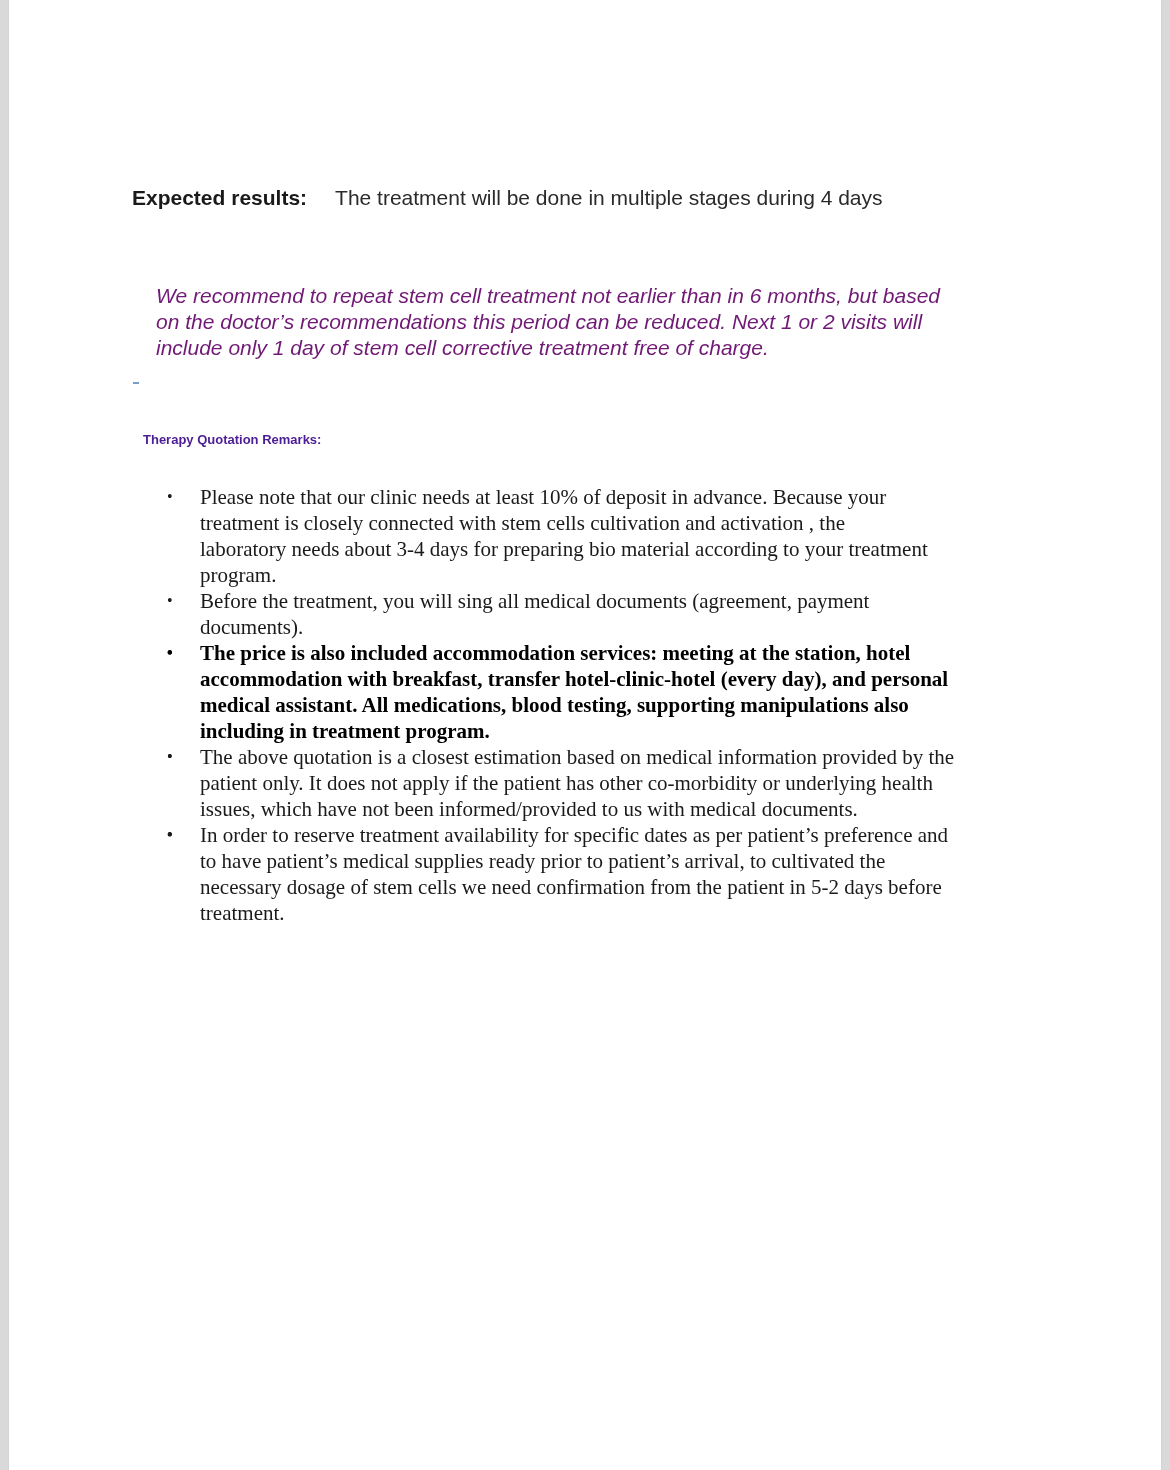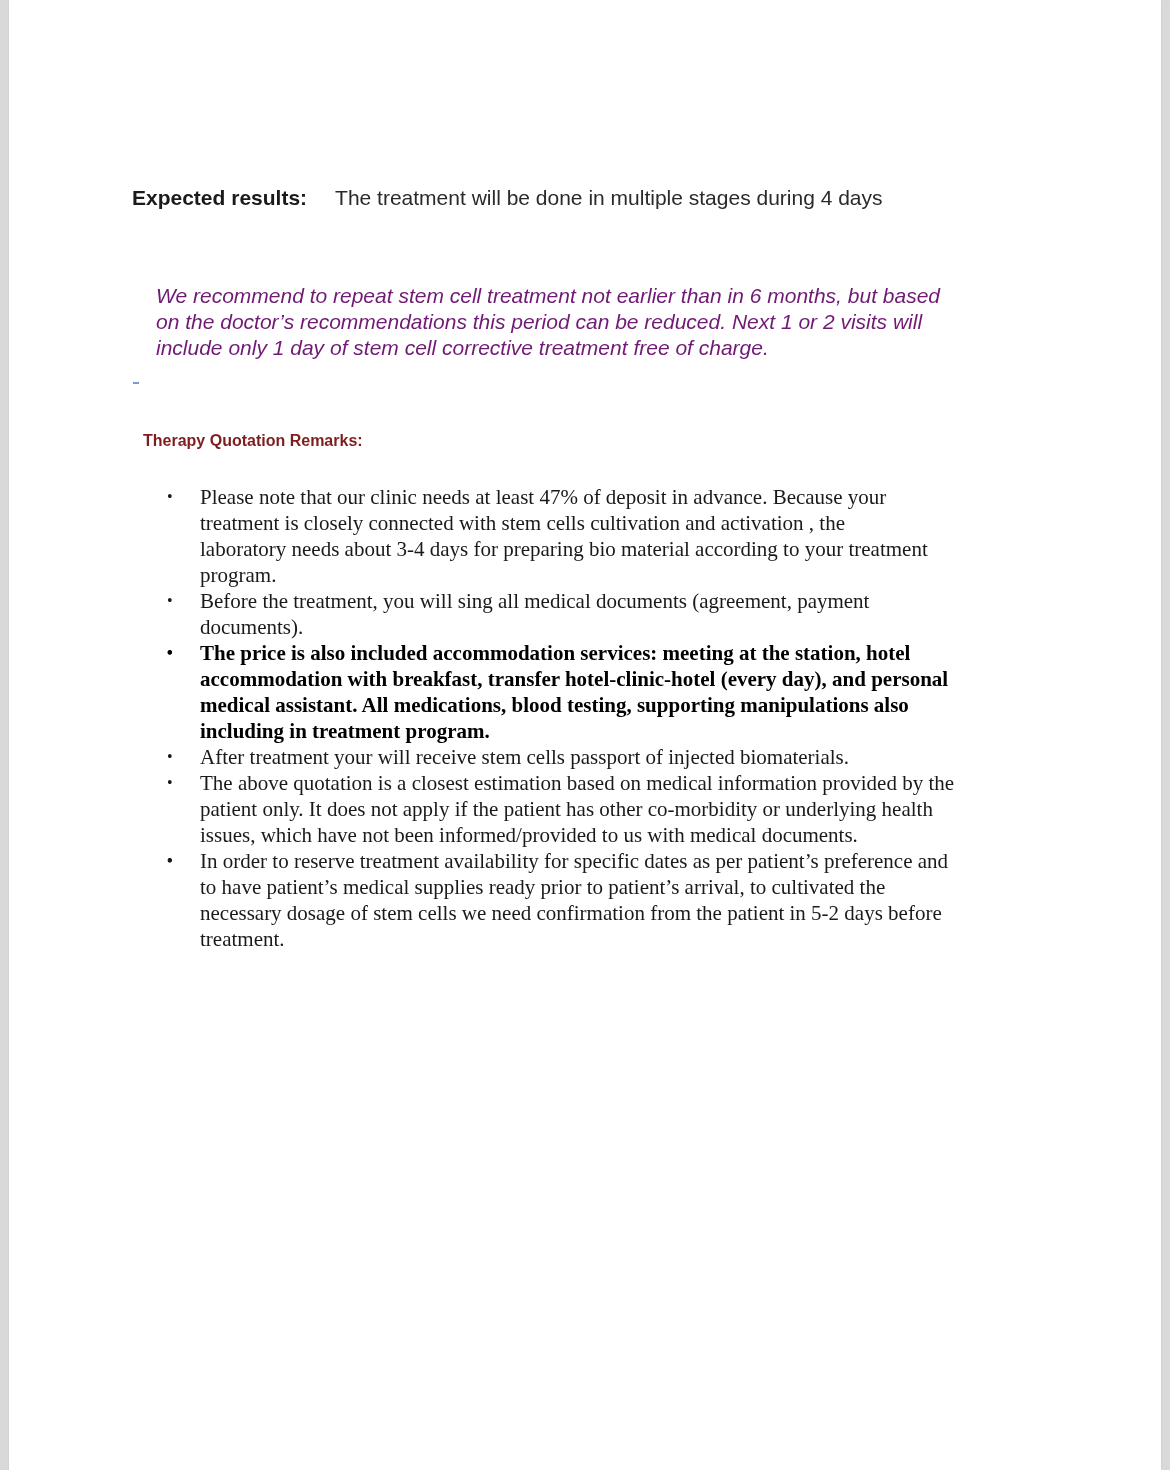--- a/index.html
+++ b/index.html
@@ -59,22 +59,22 @@
       width: 6px;
       height: 2px;
       background: #7a9cc8;
     }
     .remarks-title {
       position: absolute;
       left: 134px;
       top: 432px;
       font-family: "Liberation Sans", sans-serif;
       font-weight: bold;
-      font-size: 16px;
-      color: #7f1d1d;
+      font-size: 13px;
+      color: #4c1d95;
     }
     .remarks {
       position: absolute;
       left: 150px;
       top: 484px;
       width: 870px;
       margin: 0;
       padding: 0;
       list-style: none;
       font-family: "Liberation Serif", serif;
@@ -113,21 +113,21 @@
 on the doctor’s recommendations this period can be reduced. Next 1 or 2 visits  will
 include only 1 day of stem cell corrective treatment free of charge.</div>
 
   <div class="dash"></div>
 
   <div class="remarks-title">Therapy Quotation Remarks:</div>
 
   <ul class="remarks">
     <li>
       <span class="bullet">•</span>
-      <span class="text">Please note that our clinic needs at least 47% of  deposit in advance. Because your
+      <span class="text">Please note that our clinic needs at least 10% of  deposit in advance. Because your
 treatment is closely connected with stem cells cultivation and activation , the
 laboratory needs about 3-4 days for preparing bio material according to your treatment
 program.</span>
     </li>
     <li>
       <span class="bullet">•</span>
       <span class="text">Before the treatment, you will sing all medical documents (agreement, payment
 documents).</span>
     </li>
     <li class="bold">
@@ -135,21 +135,20 @@
     </li>
     <li class="bold">
       <span class="bullet">•</span>
       <span class="text">The price is also included accommodation services: meeting at the station, hotel
 accommodation with breakfast, transfer hotel-clinic-hotel (every day), and personal
 medical assistant. All medications, blood testing, supporting manipulations also
 including in treatment program.</span>
     </li>
     <li>
       <span class="bullet">•</span>
-      <span class="text">After treatment your will receive stem cells passport of injected biomaterials.</span>
     </li>
     <li>
       <span class="bullet">•</span>
       <span class="text">The above quotation is a closest estimation based on medical information provided by the
 patient only. It does not apply if the patient has other co-morbidity or underlying health
 issues, which have not been informed/provided to us with medical documents.</span>
     </li>
     <li class="bold">
       <span class="bullet">•</span>
     </li>

